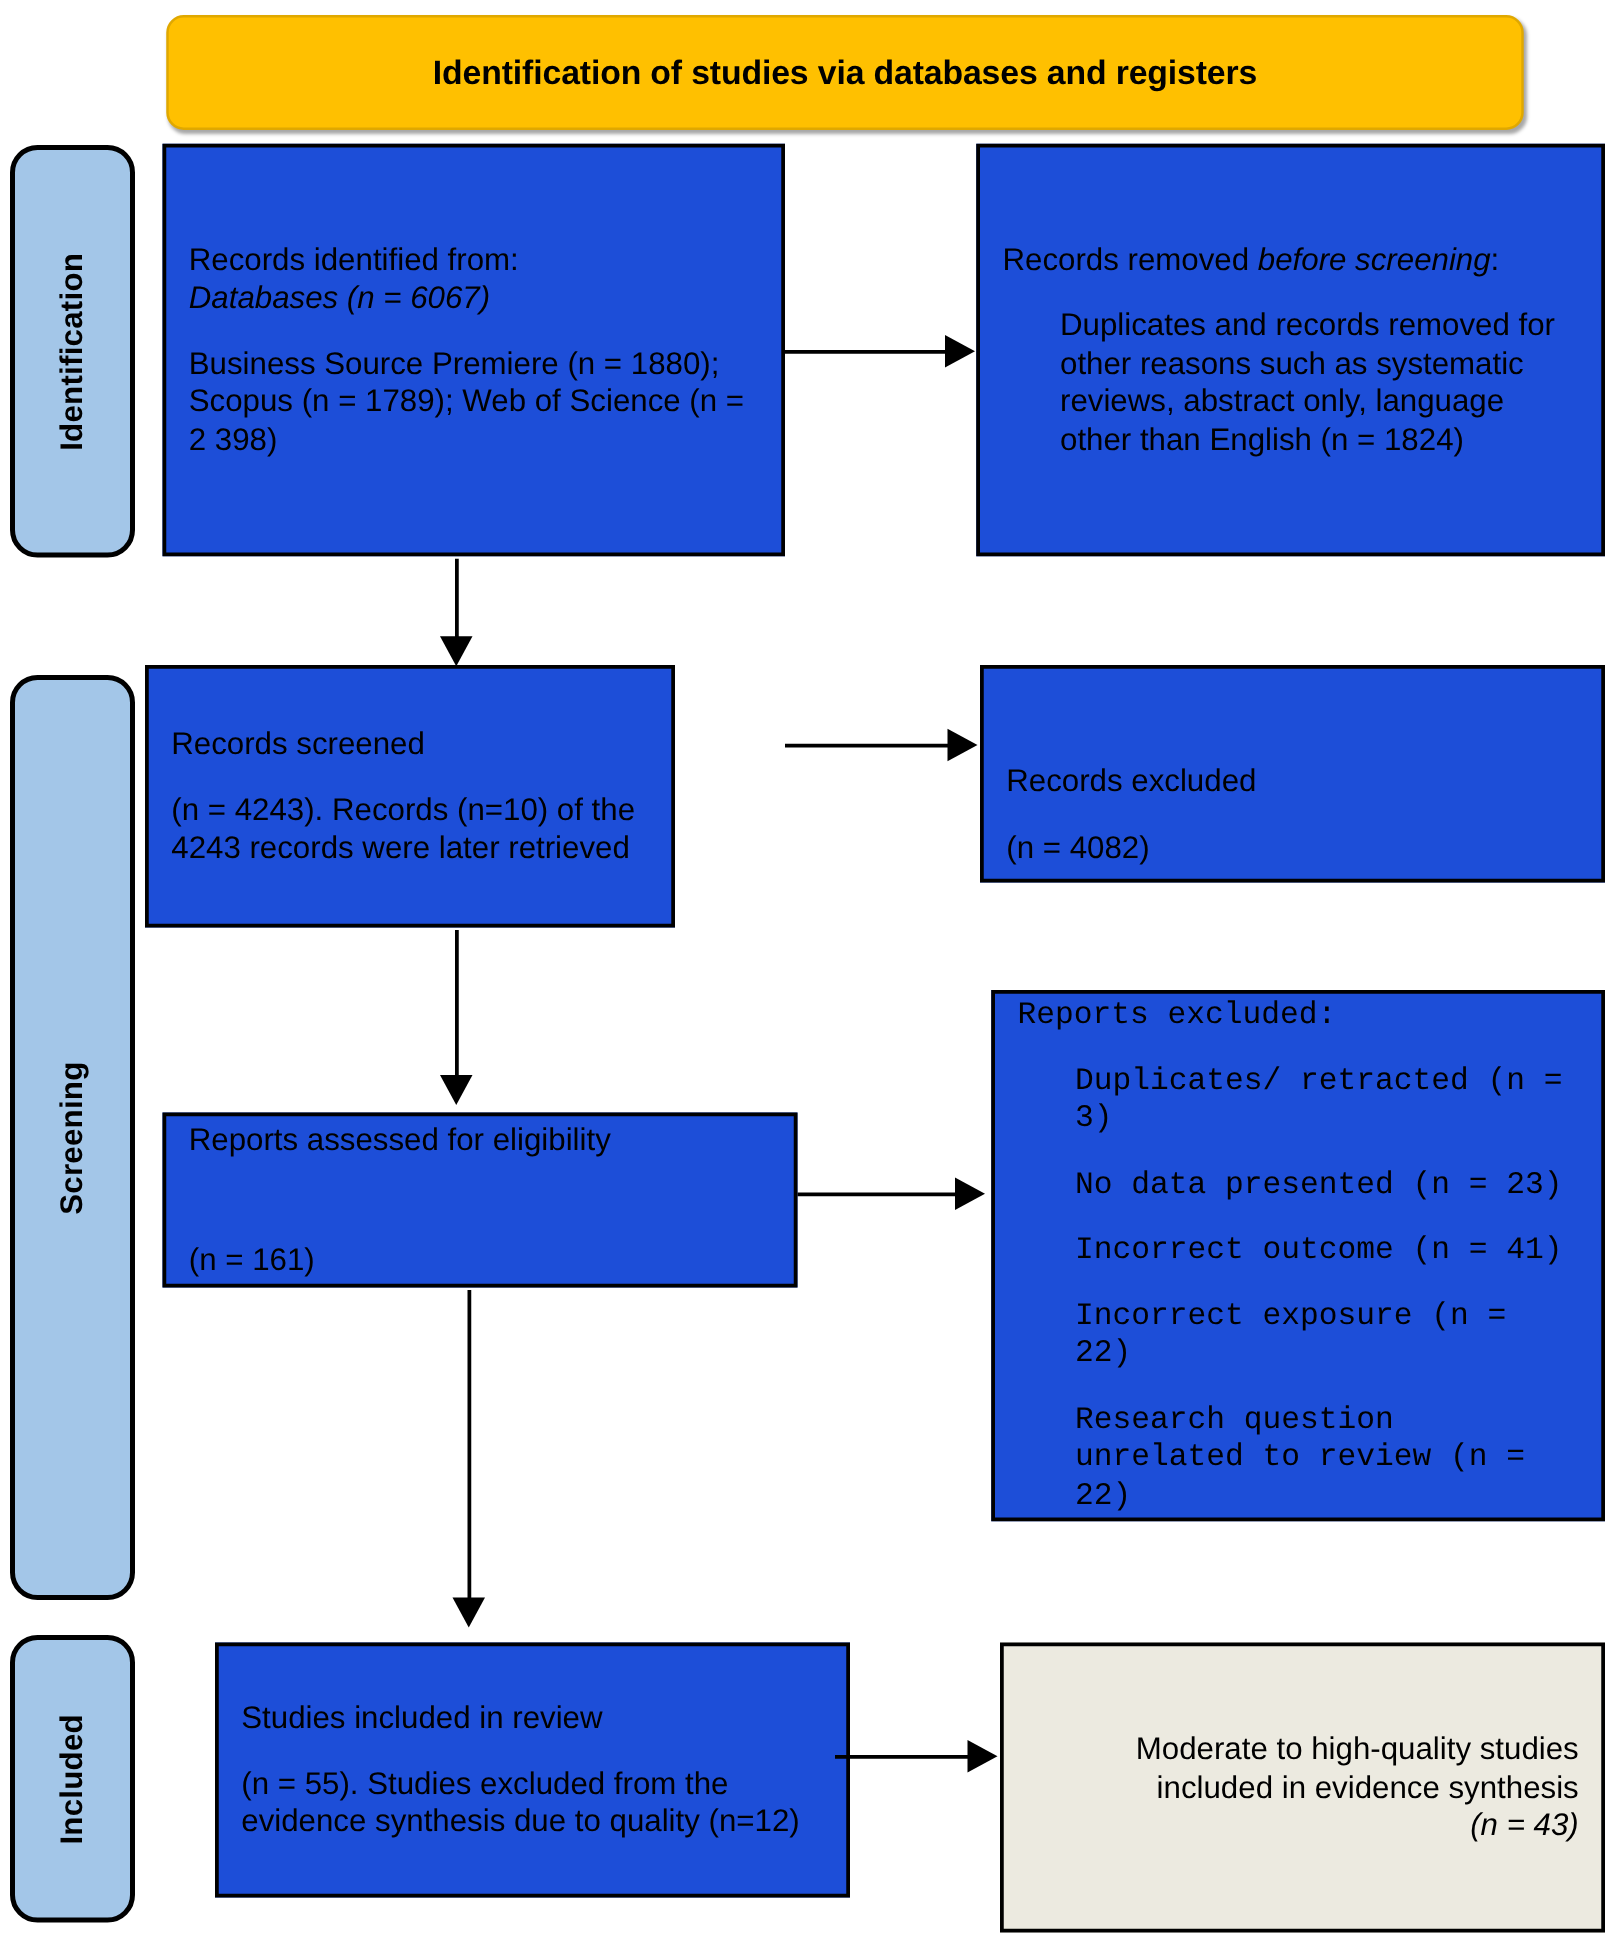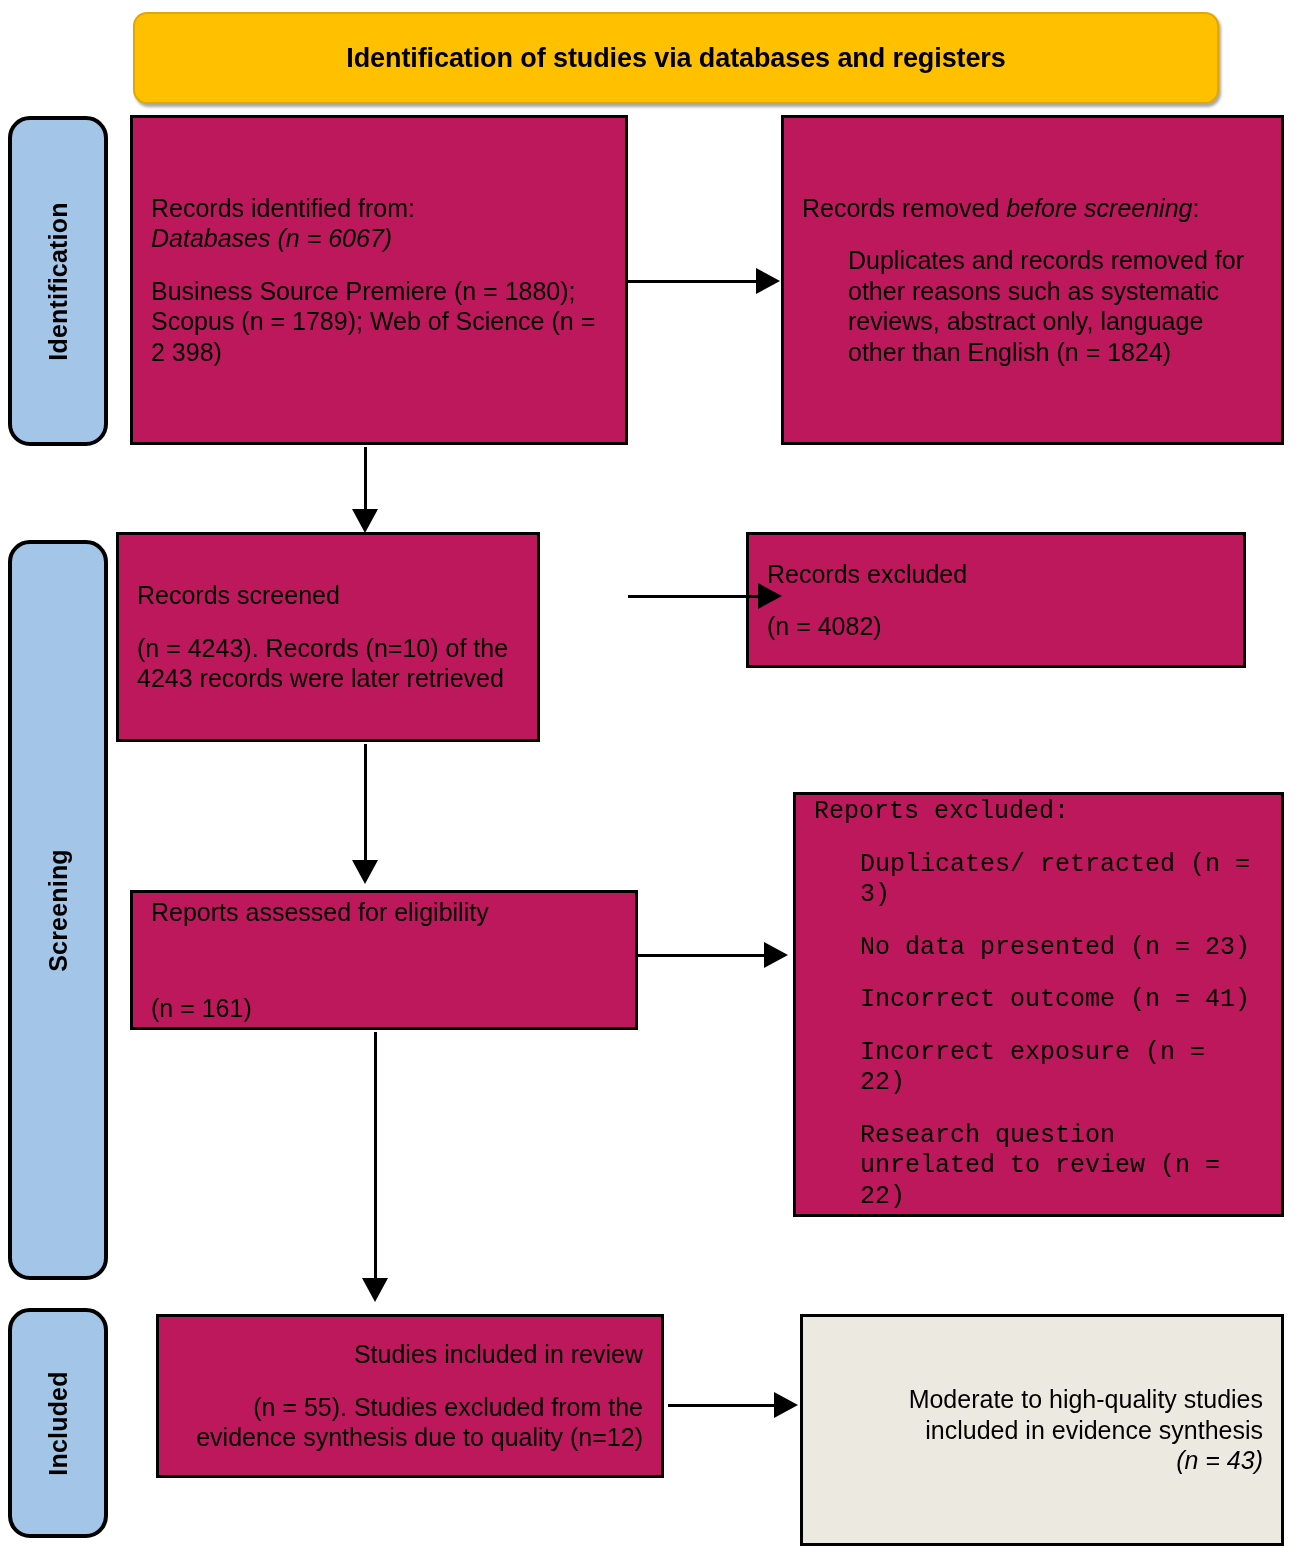--- a/index.html
+++ b/index.html
@@ -57,21 +57,21 @@
     transform: rotate(-90deg);
     white-space: nowrap;
     font-size: 25px;
     font-weight: bold;
     color: #000000;
     letter-spacing: 0.2px;
   }
 
   
   .box {
-    background: #be185d;
+    background: #1d4ed8;
     border: 3px solid #000000;
     display: flex;
     flex-direction: column;
     justify-content: center;
     padding: 10px 18px;
   }
   .box.beige {
     background: #ECEAE0;
   }
   .box p {
@@ -176,21 +176,21 @@
   <div class="conn" style="left:628px; top:268px; width:155px; height:30px;">
     <div class="shaft-h" style="left:0; top:12px; width:132px;"></div>
     <div class="head-right" style="left:128px; top:0px;"></div>
   </div>
 
   <div class="node box" style="left:116px; top:532px; width:424px; height:210px;">
     <p>Records screened</p>
     <p>(n = 4243). Records (n=10) of the 4243 records were later retrieved</p>
   </div>
 
-  <div class="node box" style="left:746px; top:532px; width:500px; height:136px;">
+  <div class="node box" style="left:784px; top:532px; width:500px; height:174px;justify-content:flex-end;">
     <p>Records excluded</p>
     <p>(n = 4082)</p>
   </div>
 
   <div class="conn" style="left:628px; top:583px; width:160px; height:30px;">
     <div class="shaft-h" style="left:0; top:12px; width:134px;"></div>
     <div class="head-right" style="left:130px; top:0px;"></div>
   </div>
 
   <div class="conn" style="left:352px; top:744px; width:30px; height:145px;">
@@ -215,21 +215,21 @@
   <div class="conn" style="left:638px; top:942px; width:160px; height:30px;">
     <div class="shaft-h" style="left:0; top:12px; width:130px;"></div>
     <div class="head-right" style="left:126px; top:0px;"></div>
   </div>
 
   <div class="conn" style="left:362px; top:1032px; width:30px; height:280px;">
     <div class="shaft-v" style="left:12px; top:0; height:250px;"></div>
     <div class="head-down" style="left:0px; top:246px;"></div>
   </div>
 
-  <div class="node box" style="left:156px; top:1314px; width:508px; height:164px;text-align:right;">
+  <div class="node box" style="left:172px; top:1314px; width:508px; height:204px;">
     <p>Studies included in review</p>
     <p>(n = 55). Studies excluded from the evidence synthesis due to quality (n=12)</p>
   </div>
 
   <div class="node box beige" style="left:800px; top:1314px; width:484px; height:232px;text-align:right;">
     <p class="tight">Moderate to high-quality studies included in evidence synthesis</p>
     <p class="tight">(n = 43)</p>
   </div>
 
   <div class="conn" style="left:668px; top:1392px; width:145px; height:30px;">

